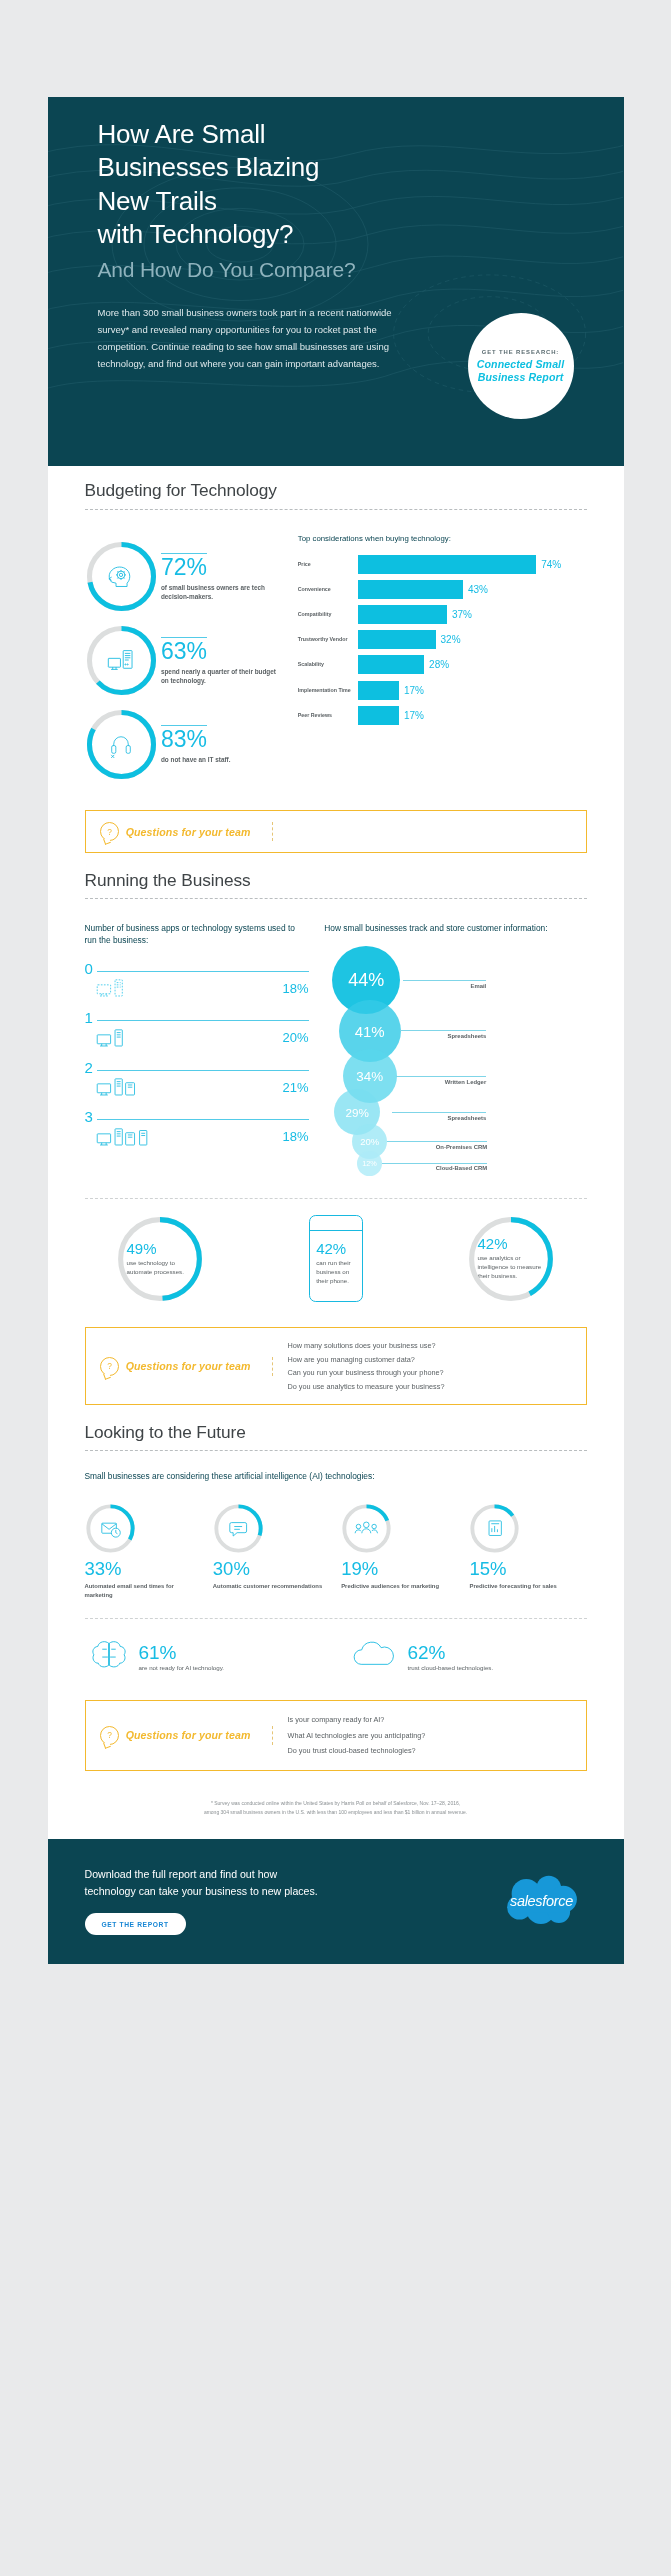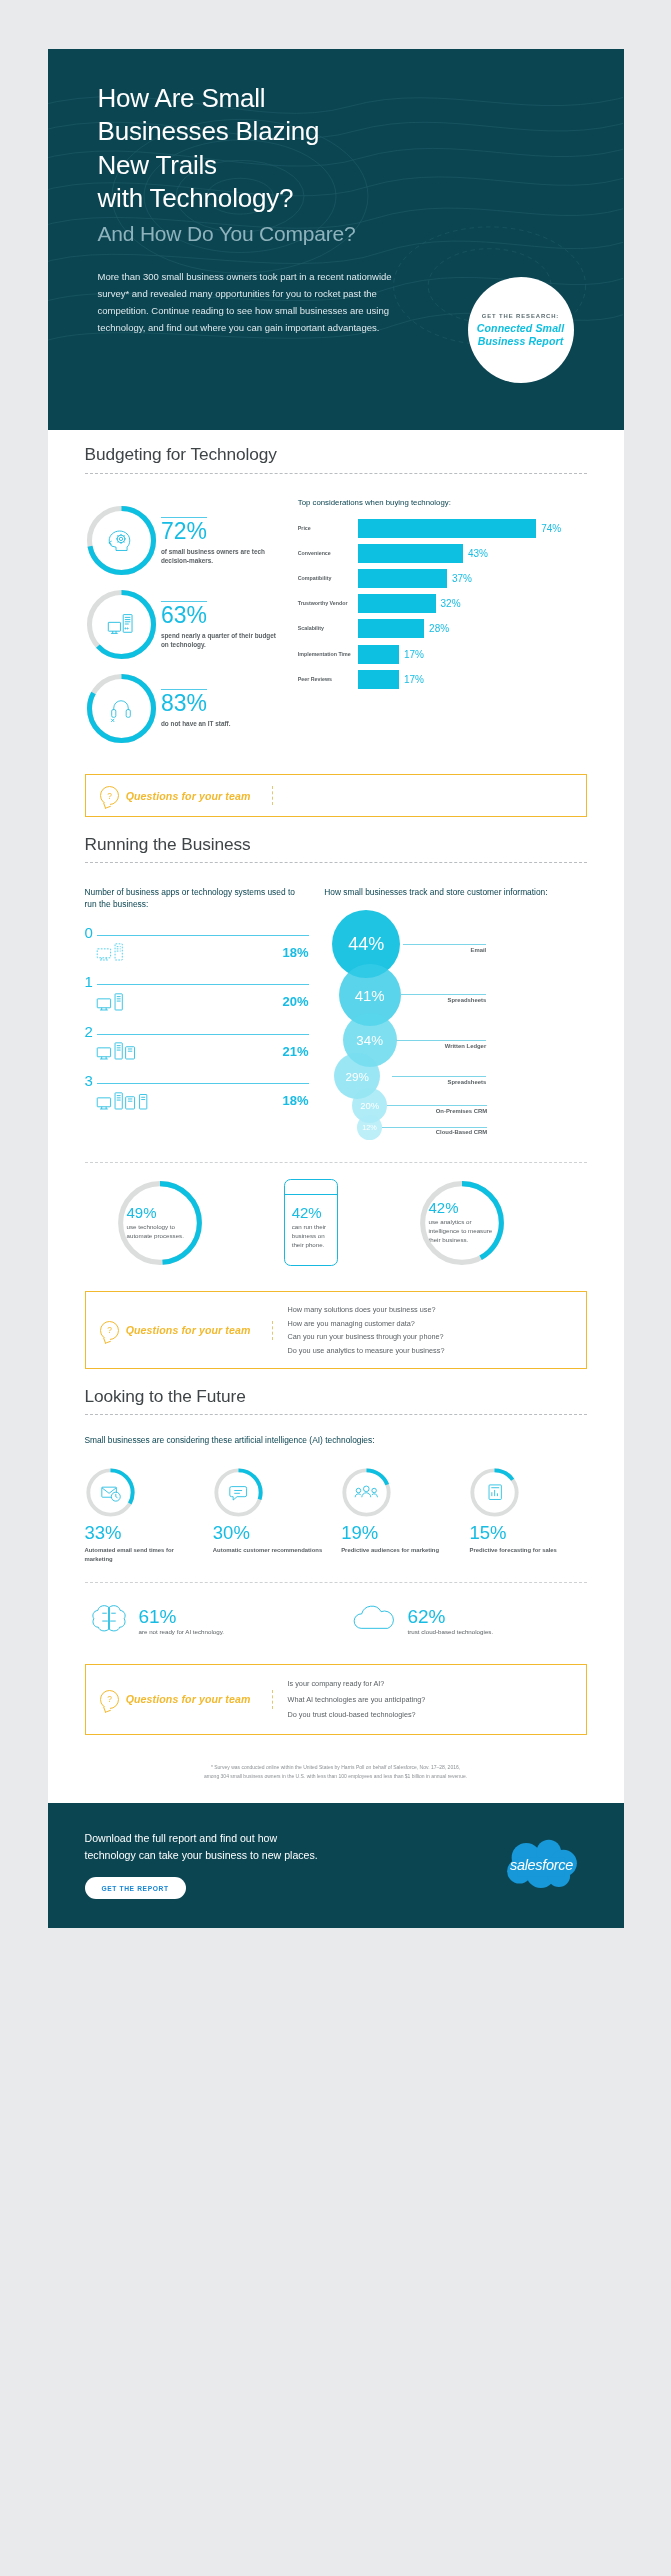--- a/index.html
+++ b/index.html
@@ -13,23 +13,24 @@
     width: 576px;
     margin: 0 auto;
     background: #ffffff;
   }
   .spacer-top { height: 49px; }
   .spacer-bottom { height: 34px; }
 
   
   .hero {
     background: #0b4552;
-    padding: 33px 50px 47px 50px;
+    padding: 21px 50px 47px 50px;
     position: relative;
     overflow: hidden;
+    margin-top: 48px;
   }
   .hero-bg { position: absolute; inset: 0; opacity: .13; pointer-events: none; }
   .hero-inner { position: relative; z-index: 2; }
   .hero h1 {
     color: #ffffff;
     font-size: 26px;
     font-weight: 400;
     line-height: 1.28;
     letter-spacing: -0.2px;
   }
@@ -159,35 +160,35 @@
   .run-row { display: flex; gap: 15.7px; margin-top: 22.4px; }
   .run-left { width: 224px; flex: none; }
   .run-right { flex: 1; }
 
   .apps-item { margin-bottom: 10px; }
   .apps-top { display: flex; align-items: flex-end; gap: 4.5px; }
   .apps-num { font-size: 15px; color: #17bce4; font-weight: 300; line-height: .9; }
   .apps-line { flex: 1; border-bottom: 0.8px solid #54cbe8; margin-bottom: 3.4px; }
   .apps-bot { display: flex; align-items: center; justify-content: space-between; padding-left: 10px; height: 26px; }
   .apps-icons { display: flex; align-items: flex-end; gap: 2.8px; }
-  .apps-pct { font-size: 13px; color: #17bce4; font-weight: 700; }
+  .apps-pct { font-size: 13px; color: #17bce4; font-weight: 400; }
 
   .bubbles { position: relative; height: 235px; margin-top: 12.3px; }
   .bub {
     position: absolute; border-radius: 50%;
     display: flex; align-items: center; justify-content: center;
     color: #ffffff; font-weight: 300;
   }
   .bub-line { position: absolute; border-top: 0.6px solid #7fd5e8; }
   .bub-lab {
     position: absolute; font-size: 5.9px; color: #5b6164;
     font-weight: 600; text-align: right;
   }
 
-  .trio { display: flex; align-items: center; margin-top: 14.5px; }
+  .trio { display: flex; justify-content: space-between; align-items: center; margin-top: 14.5px; gap: 8px; }
   .trio-card { width: 151px; position: relative; display: flex; align-items: center; justify-content: center; height: 90px; }
   .trio-txt { text-align: left; width: 67px; }
   .trio-pct { font-size: 15px; color: #17bce4; font-weight: 300; line-height: 1; }
   .trio-cap { font-size: 6.2px; color: #5b6164; line-height: 1.45; margin-top: 2.8px; }
   .phone {
     width: 54px; height: 87px; border: 1.1px solid #18b9e0;
     border-radius: 6.7px; display: flex; align-items: center; justify-content: center;
     position: relative;
   }
   .phone::before {

